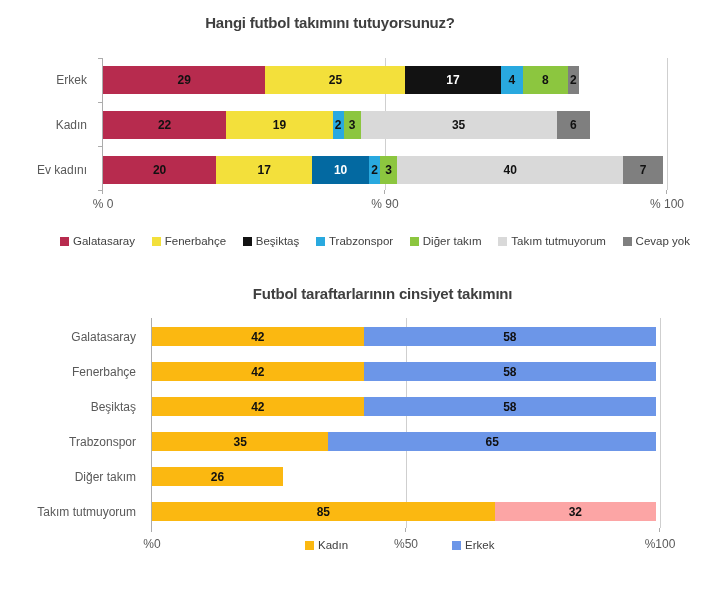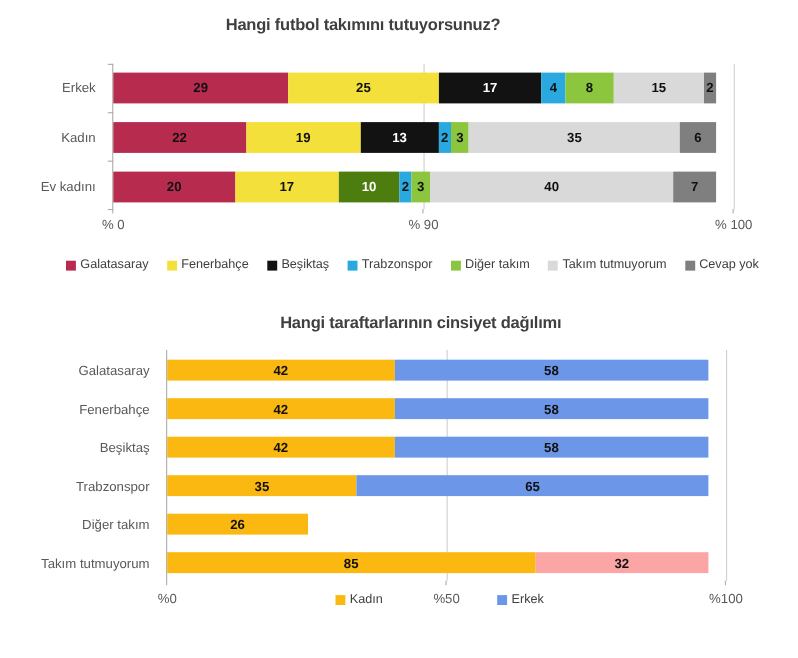--- a/index.html
+++ b/index.html
@@ -25,21 +25,21 @@
   #c2-labels{left:0;top:318px;width:144px;height:210px;}
   #c2-plot{left:152px;top:318px;width:508px;height:210px;}
   #c2-xaxis{left:152px;top:537px;width:508px;height:16px;}
   #c2-legend{position:absolute;left:0;top:539px;width:725px;height:16px;}
 
   .plot .gridline{position:absolute;top:0;bottom:0;width:1px;background:#cfcfcf;}
   .plot .yaxis-line{position:absolute;top:0;bottom:0;left:-1px;width:1px;background:#acacac;}
   .plot .ytick{position:absolute;left:-5px;width:5px;height:1px;background:#acacac;}
   .plot .xtick{position:absolute;top:100%;width:1px;height:4px;background:#acacac;}
 
-  .bar-row{position:absolute;left:0;right:16px;display:flex;z-index:2;align-items:flex-end;}
+  .bar-row{position:absolute;left:0;right:4px;display:flex;z-index:2;align-items:flex-end;}
   .bar-seg{
     height:100%;display:flex;align-items:center;justify-content:center;
     overflow:visible;white-space:nowrap;
   }
   .bar-seg .val{font-size:12px;font-weight:bold;color:#111111;}
 
   .cat-label{
     position:absolute;left:0;right:8px;text-align:right;color:#595959;
     font-size:12px;display:flex;align-items:center;justify-content:flex-end;
   }
@@ -84,58 +84,52 @@
           </div>
           <div class="bar-seg" style="width: 17%; background: rgb(18, 18, 18);">
             <span class="val" style="color: rgb(255, 255, 255);">17</span>
           </div>
           <div class="bar-seg" style="width: 4%; background: rgb(41, 169, 223);">
             <span class="val" style="color: rgb(17, 17, 17);">4</span>
           </div>
           <div class="bar-seg" style="width: 8%; background: rgb(140, 198, 63);">
             <span class="val" style="color: rgb(17, 17, 17);">8</span>
           </div>
-          <div class="bar-seg" style="width: 15%; background: rgb(217, 217, 217);">
-            <span class="val" style="color: rgb(17, 17, 17);">15</span>
-          </div>
           <div class="bar-seg" style="width: 2%; background: rgb(127, 127, 127);">
             <span class="val" style="color: rgb(17, 17, 17);">2</span>
           </div>
         </div>
         <div class="bar-row" style="top: 53px; height: 28px;">
           <div class="bar-seg" style="width: 22%; background: rgb(183, 43, 78);">
             <span class="val" style="color: rgb(17, 17, 17);">22</span>
           </div>
           <div class="bar-seg" style="width: 19%; background: rgb(243, 224, 59);">
             <span class="val" style="color: rgb(17, 17, 17);">19</span>
           </div>
-          <div class="bar-seg" style="width: 13%; background: rgb(18, 18, 18);">
-            <span class="val" style="color: rgb(255, 255, 255);">13</span>
-          </div>
           <div class="bar-seg" style="width: 2%; background: rgb(41, 169, 223);">
             <span class="val" style="color: rgb(17, 17, 17);">2</span>
           </div>
           <div class="bar-seg" style="width: 3%; background: rgb(140, 198, 63);">
             <span class="val" style="color: rgb(17, 17, 17);">3</span>
           </div>
           <div class="bar-seg" style="width: 35%; background: rgb(217, 217, 217);">
             <span class="val" style="color: rgb(17, 17, 17);">35</span>
           </div>
           <div class="bar-seg" style="width: 6%; background: rgb(127, 127, 127);">
             <span class="val" style="color: rgb(17, 17, 17);">6</span>
           </div>
         </div>
         <div class="bar-row" style="top: 98px; height: 28px;">
           <div class="bar-seg" style="width: 20.202%; background: rgb(183, 43, 78);">
             <span class="val" style="color: rgb(17, 17, 17);">20</span>
           </div>
           <div class="bar-seg" style="width: 17.1717%; background: rgb(243, 224, 59);">
             <span class="val" style="color: rgb(17, 17, 17);">17</span>
           </div>
-          <div class="bar-seg" style="width: 10.101%; background: #4d7c0f;">
+          <div class="bar-seg" style="width: 10.101%; background: #0369a1;">
             <span class="val" style="color: rgb(255, 255, 255);">10</span>
           </div>
           <div class="bar-seg" style="width: 2.0202%; background: rgb(41, 169, 223);">
             <span class="val" style="color: rgb(17, 17, 17);">2</span>
           </div>
           <div class="bar-seg" style="width: 3.0303%; background: rgb(140, 198, 63);">
             <span class="val" style="color: rgb(17, 17, 17);">3</span>
           </div>
           <div class="bar-seg" style="width: 40.404%; background: rgb(217, 217, 217);">
             <span class="val" style="color: rgb(17, 17, 17);">40</span>
@@ -176,21 +170,21 @@
           <span class="tx">Takım tutmuyorum</span>
         </div>
         <div class="lg-item">
           <span class="sw" style="background: rgb(127, 127, 127);"></span>
           <span class="tx">Cevap yok</span>
         </div>
       </div>
   </section>
 
   <section>
-    <h2 class="chart-title" id="c2-title">Hangi taraftarlarının cinsiyet dağılımı</h2>
+    <h2 class="chart-title" id="c2-title">Futbol taraftarlarının cinsiyet takımını</h2>
     <div class="labels" id="c2-labels">
         <div class="cat-label" style="top: 9px; height: 19px;">Galatasaray</div>
         <div class="cat-label" style="top: 44px; height: 19px;">Fenerbahçe</div>
         <div class="cat-label" style="top: 79px; height: 19px;">Beşiktaş</div>
         <div class="cat-label" style="top: 114px; height: 19px;">Trabzonspor</div>
         <div class="cat-label" style="top: 149px; height: 19px;">Diğer takım</div>
         <div class="cat-label" style="top: 184px; height: 19px;">Takım tutmuyorum</div>
       </div>
     <div class="plot" id="c2-plot">
         <div class="gridline" style="left: 50%;"></div>

